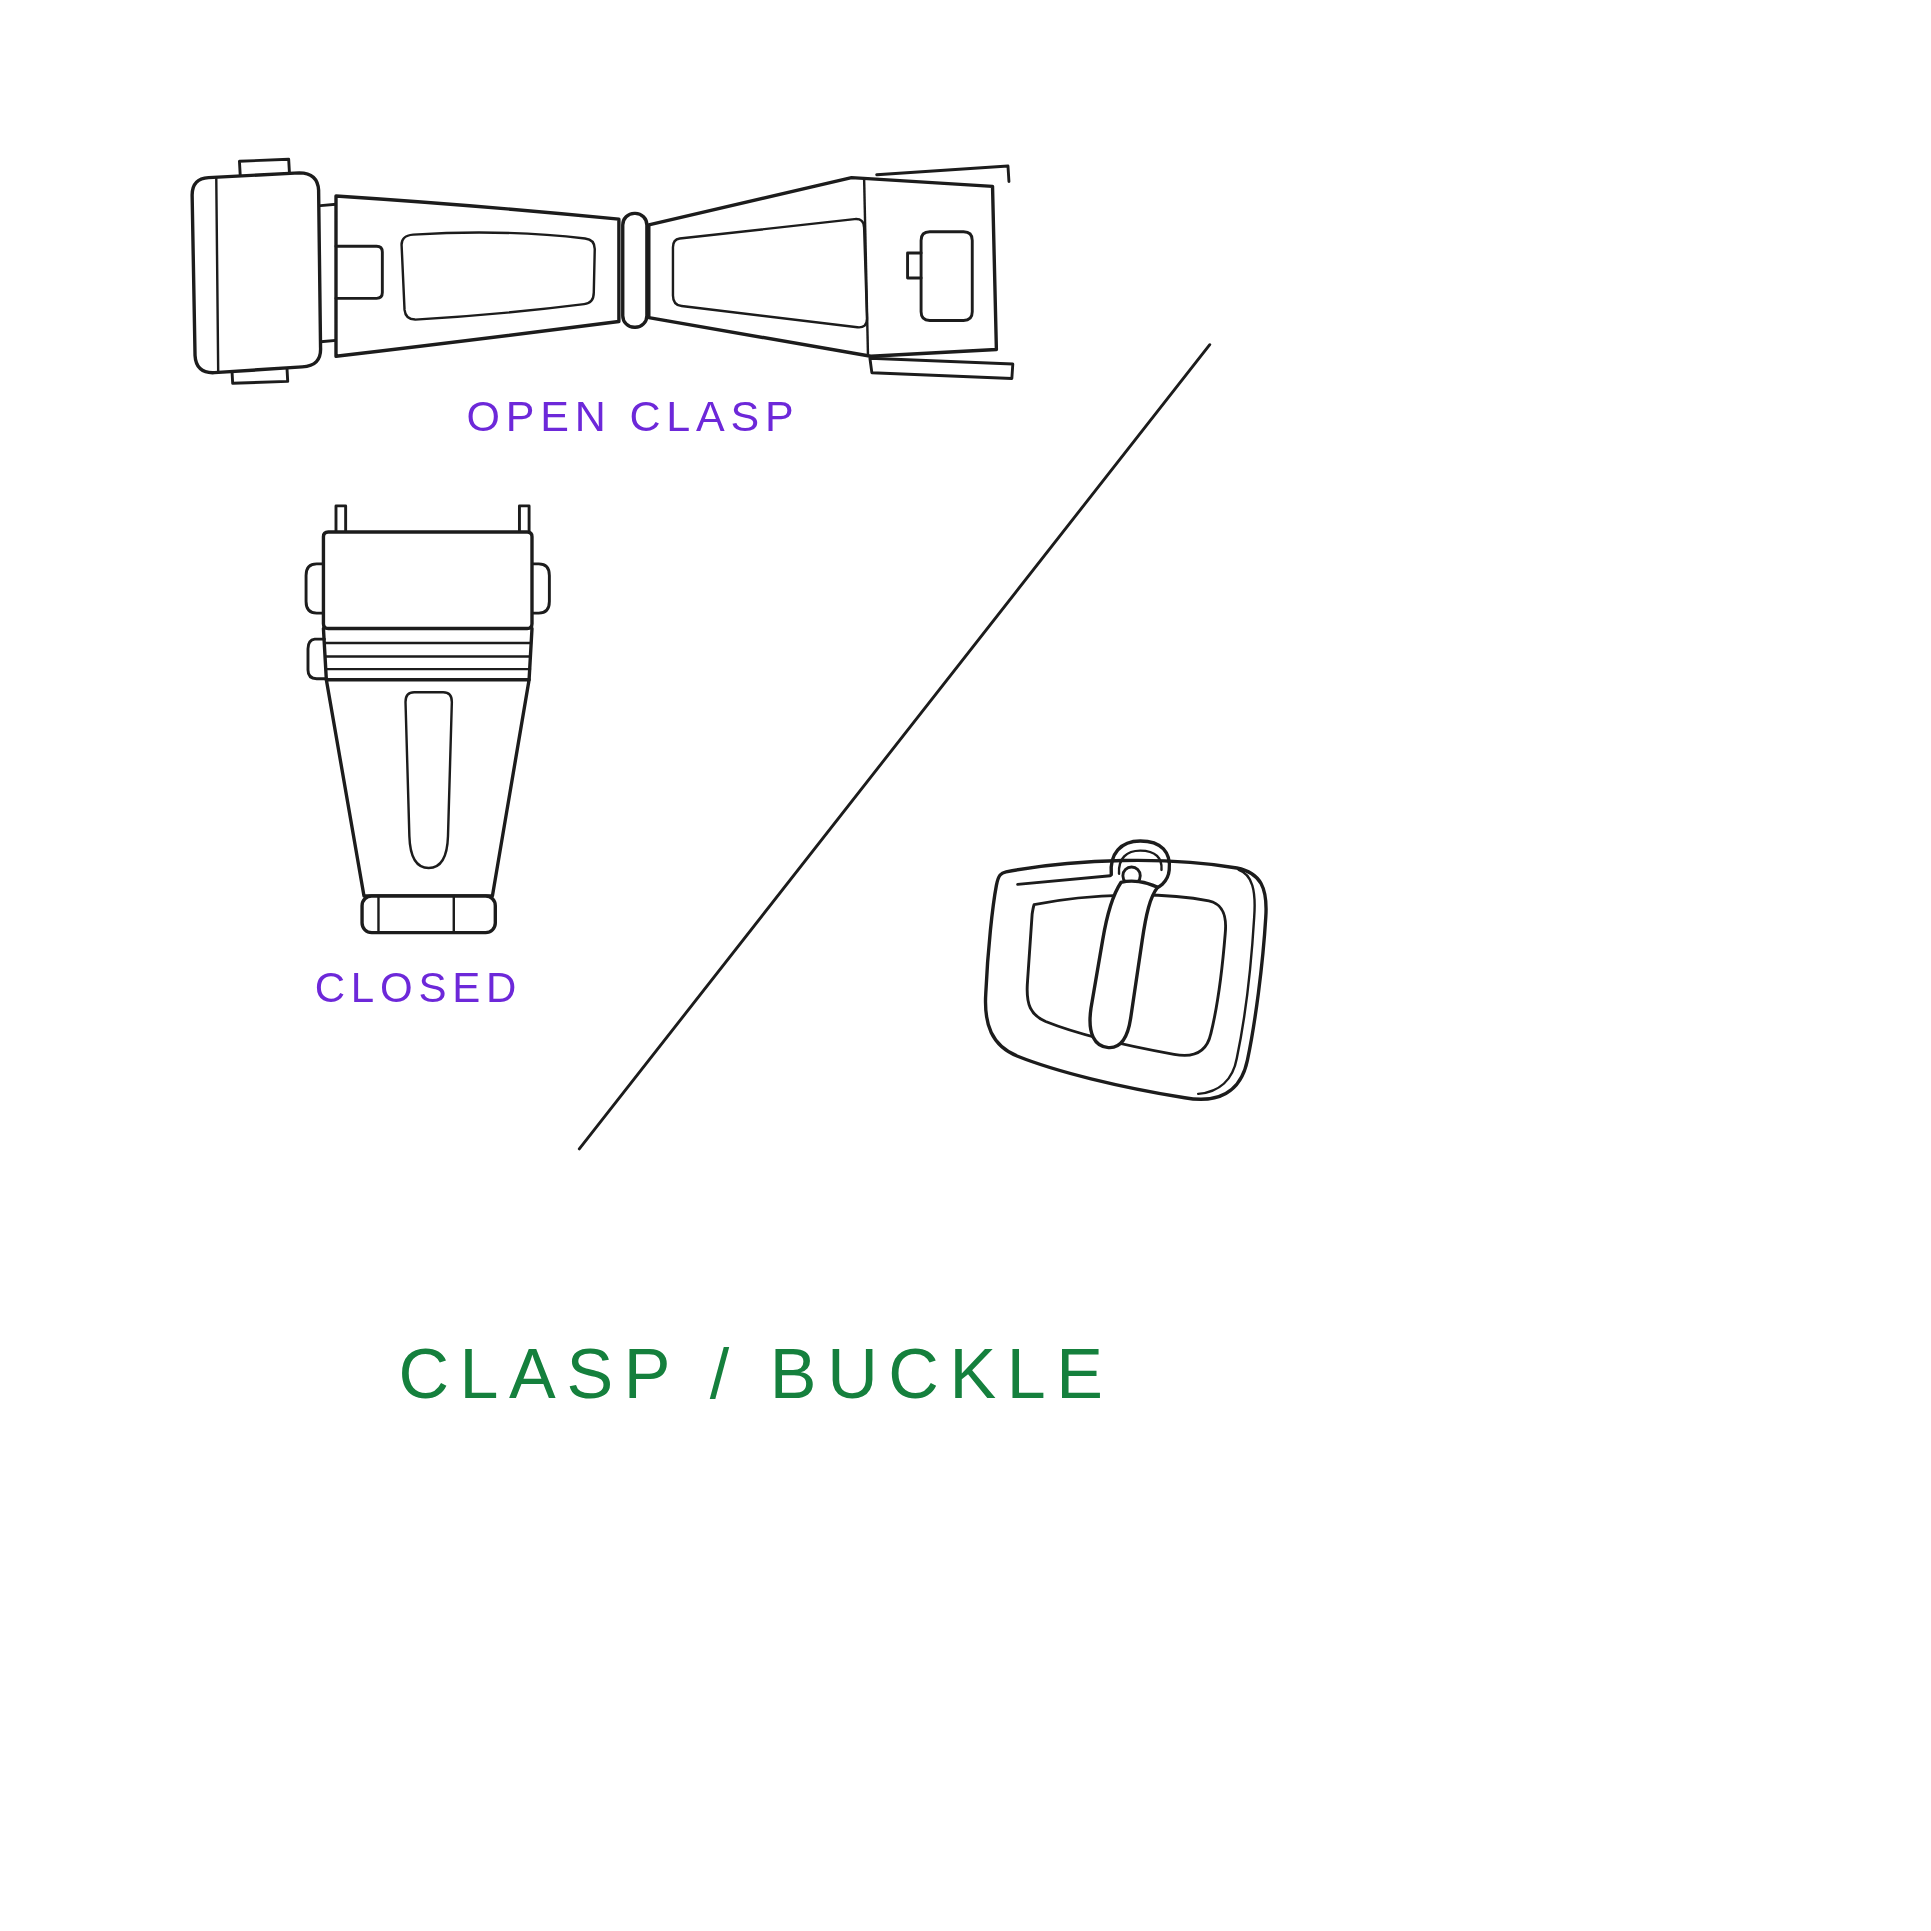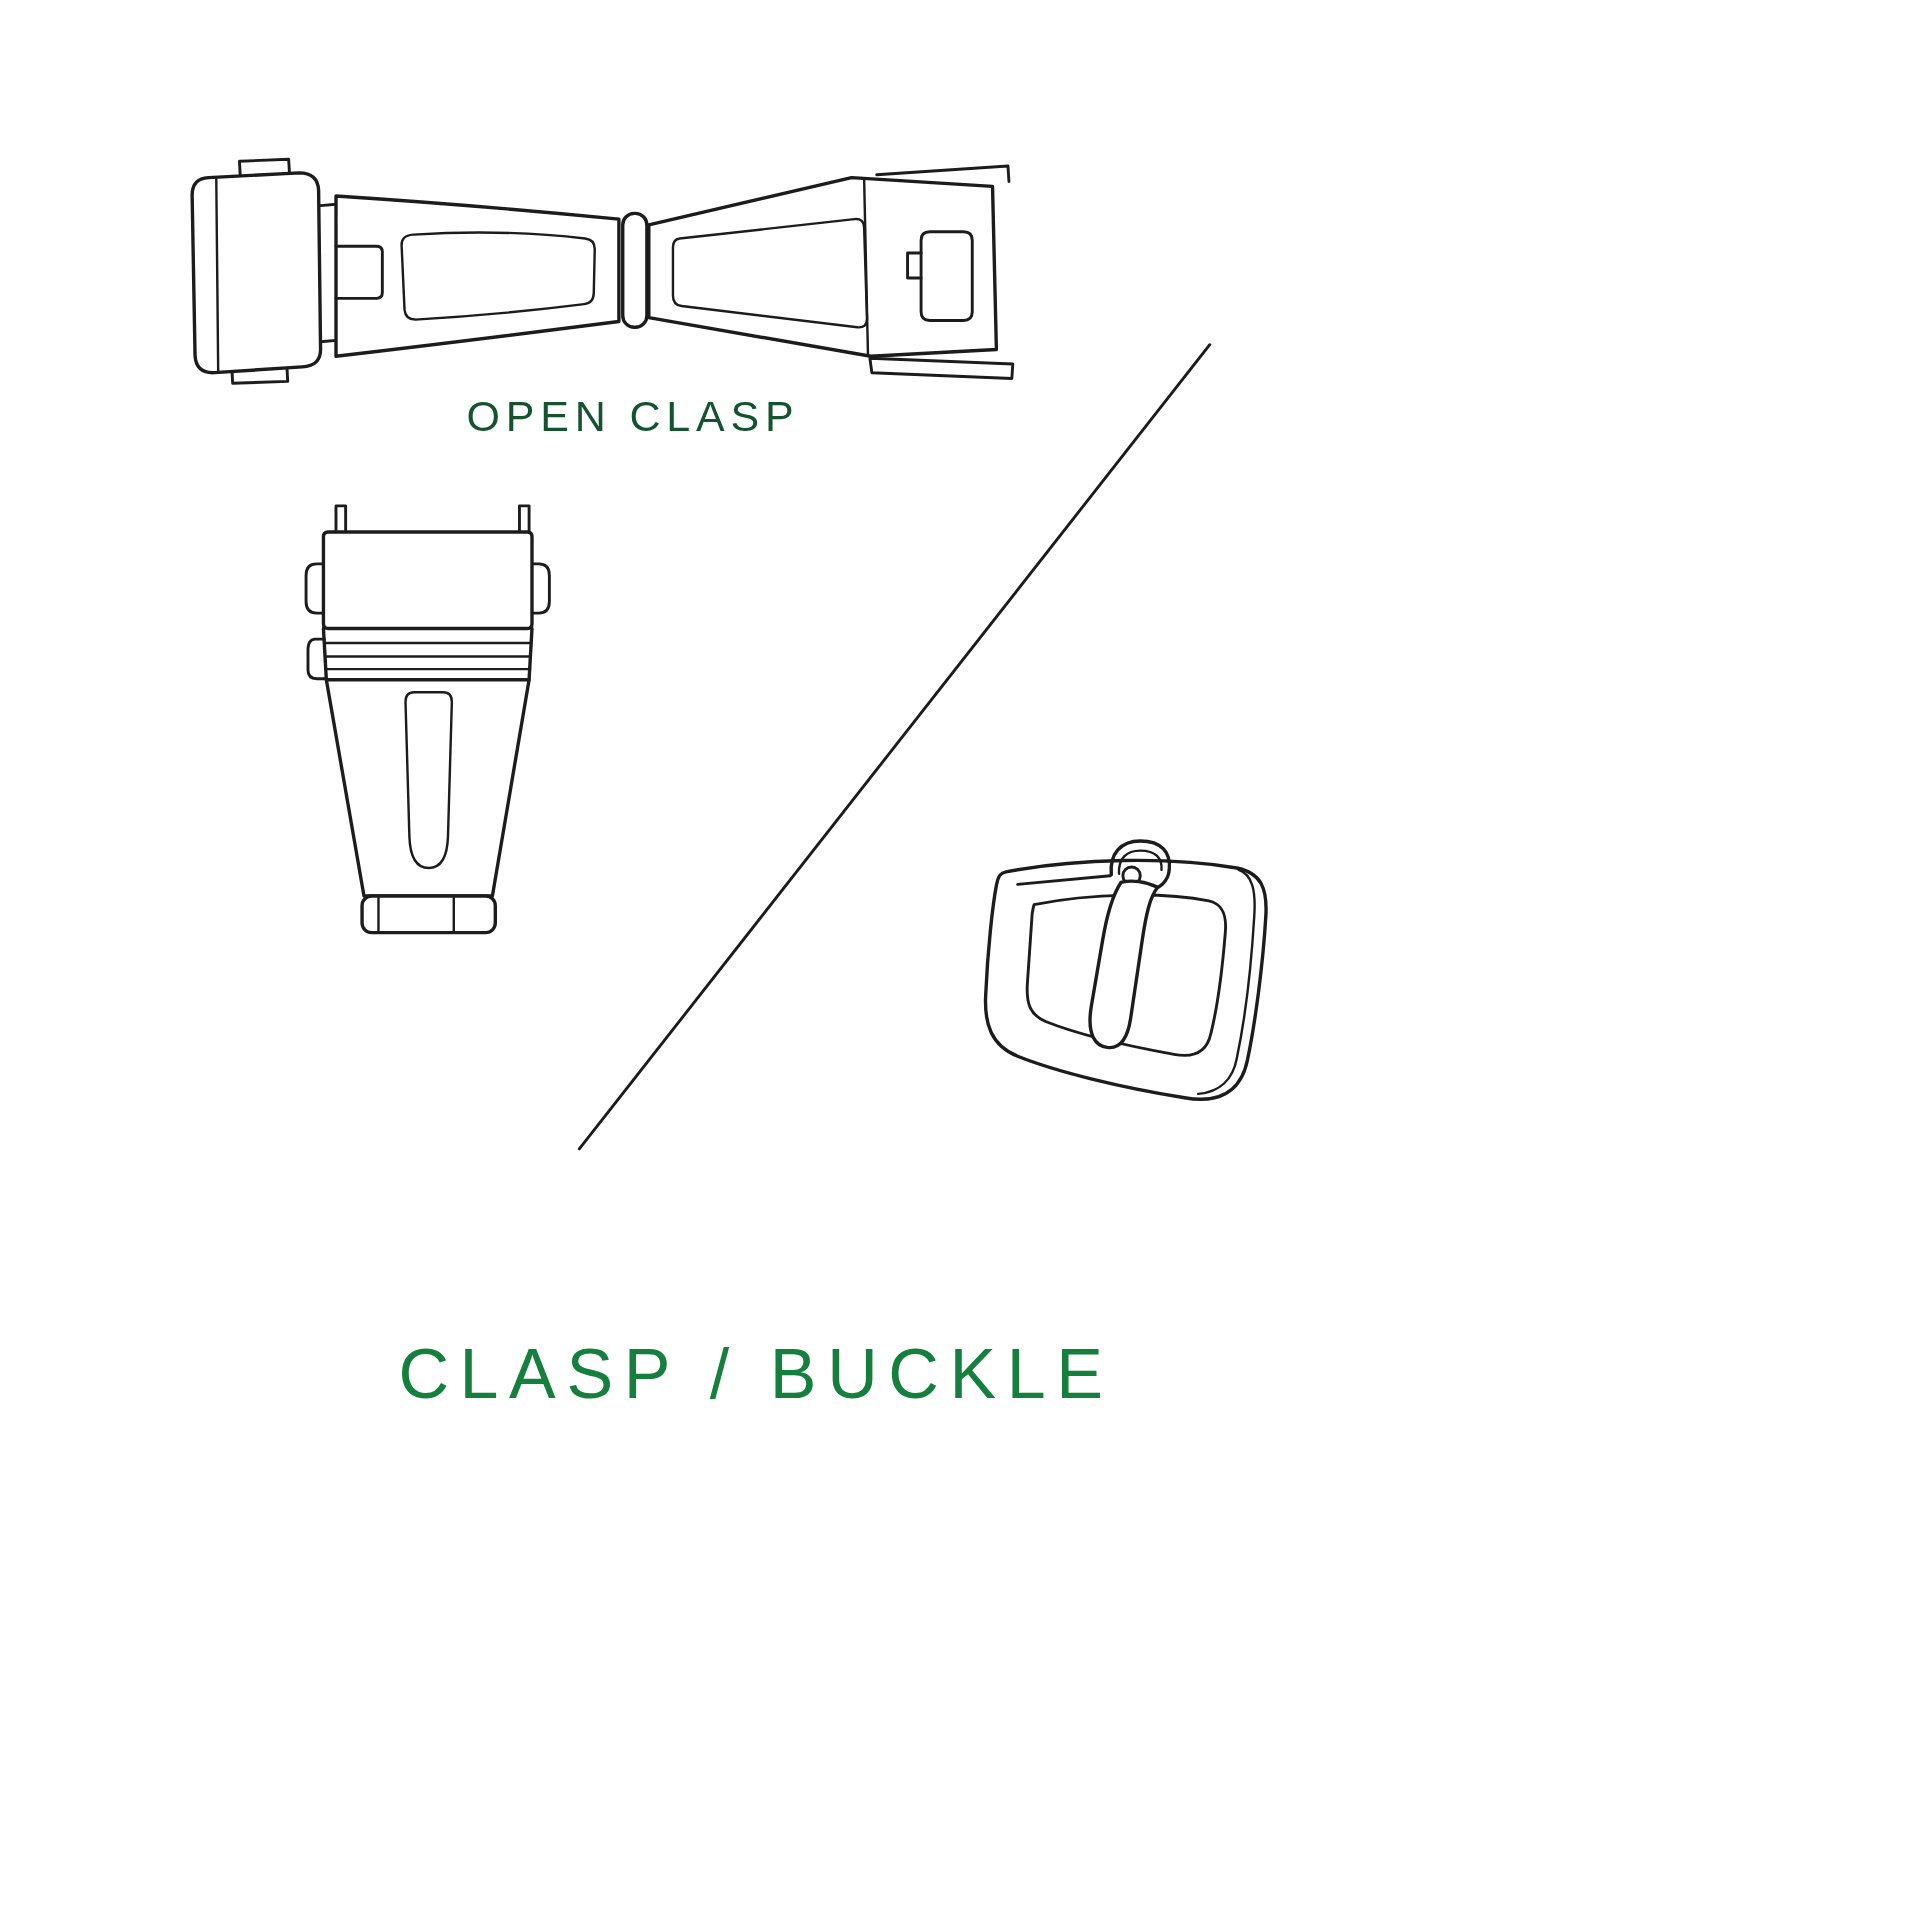--- a/index.html
+++ b/index.html
@@ -19,21 +19,21 @@
   .art {
     position: absolute;
     left: 0;
     top: 0;
     width: 1931px;
     height: 1931px;
   }
   .caption {
     position: absolute;
     text-align: center;
-    color: #14532d;
+    color: #6d28d9;
     font-weight: 400;
   }
   .caption-open {
     left: 150px;
     top: 392px;
     width: 966px;
     font-size: 43px;
     letter-spacing: 5.8px;
   }
   .caption-closed {
@@ -132,17 +132,18 @@
 
       <path stroke-width="3.5" d="M1151,906 C1149,884 1161,871 1181,871 C1203,871 1213,883 1211,901 C1210,913 1201,921 1187,923"></path>
       <path stroke-width="2.5" d="M1159,905 C1158,889 1167,881 1181,881 C1197,881 1204,889 1203,901"></path>
 
       <path fill="#ffffff" d="M1161,914 C1151,929 1146,950 1142,974 L1130,1044 C1126,1071 1134,1084 1148,1085 C1161,1086 1168,1075 1171,1055 L1183,974 C1187,947 1191,929 1199,919 C1187,913 1172,911 1161,914 Z"></path>
     </g>
   </svg>
 
   <div class="caption caption-open">OPEN CLASP</div>
 
+  <div class="caption caption-closed">CLOSED</div>
 
   <div class="diagram-title">CLASP / BUCKLE</div>
 
 </div>
 
 
 </body></html>

